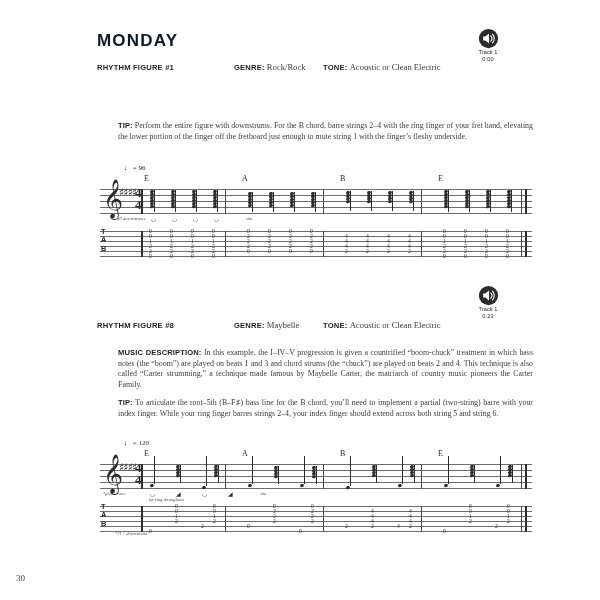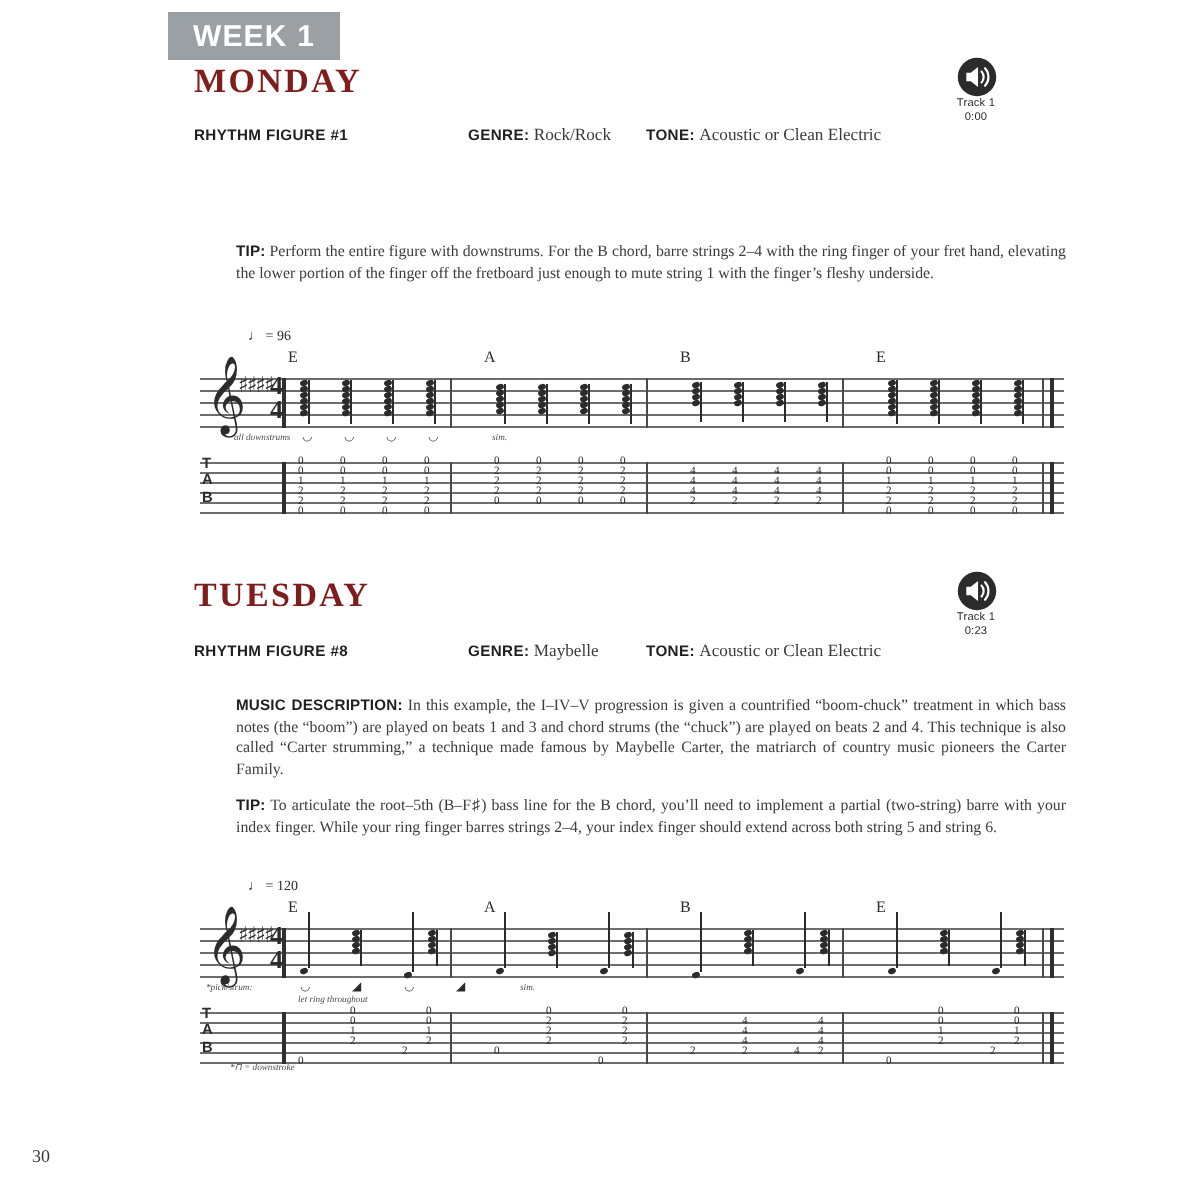--- a/index.html
+++ b/index.html
@@ -39,25 +39,25 @@
     font-weight: bold;
     font-size: 15px;
     letter-spacing: 0.6px;
     color: #ffffff;
   }
 
   
   .day-title {
     position: absolute;
     left: 97px;
-    font-family: Liberation Serif, serif;
+    font-family: Liberation Sans, sans-serif;
     font-weight: bold;
     font-size: 17px;
     letter-spacing: 1.2px;
-    color: #7f1d1d;
+    color: #0f172a;
   }
 
   .meta-row {
     position: absolute;
     left: 97px;
     width: 352px;
     height: 12px;
     font-size: 8.5px;
   }
   .meta-item {
@@ -254,23 +254,20 @@
     font-family: "Liberation Serif", serif;
     font-size: 9px;
     color: #3a3a3a;
   }
 </style>
 </head>
 <body>
 
 <div class="page">
 
-  <div class="week-banner">
-    <span>WEEK 1</span>
-  </div>
 
   <div class="day-title" style="top:31px">MONDAY</div>
 
   <div class="meta-row" style="top:62px">
     <div class="meta-item m-fig">
       <span class="lbl">RHYTHM FIGURE #1</span>
     </div>
     <div class="meta-item m-genre">
       <span class="lbl">GENRE:</span>
       <span class="val">Rock/Rock</span>
@@ -592,21 +589,20 @@
 
       <div class="tabnum" style="left:406px; top:0">0</div>
         <div class="tabnum" style="left:406px; top:5px">0</div>
       <div class="tabnum" style="left:406px; top:10px">1</div>
         <div class="tabnum" style="left:406px; top:15px">2</div>
       <div class="tabnum" style="left:406px; top:20px">2</div>
         <div class="tabnum" style="left:406px; top:25px">0</div>
     </div>
   </div>
 
-  <div class="day-title" style="top:288px">TUESDAY</div>
 
   <div class="meta-row" style="top:320px">
     <div class="meta-item m-fig">
       <span class="lbl">RHYTHM FIGURE #8</span>
     </div>
     <div class="meta-item m-genre">
       <span class="lbl">GENRE:</span>
       <span class="val">Maybelle</span>
     </div>
     <div class="meta-item m-tone">

